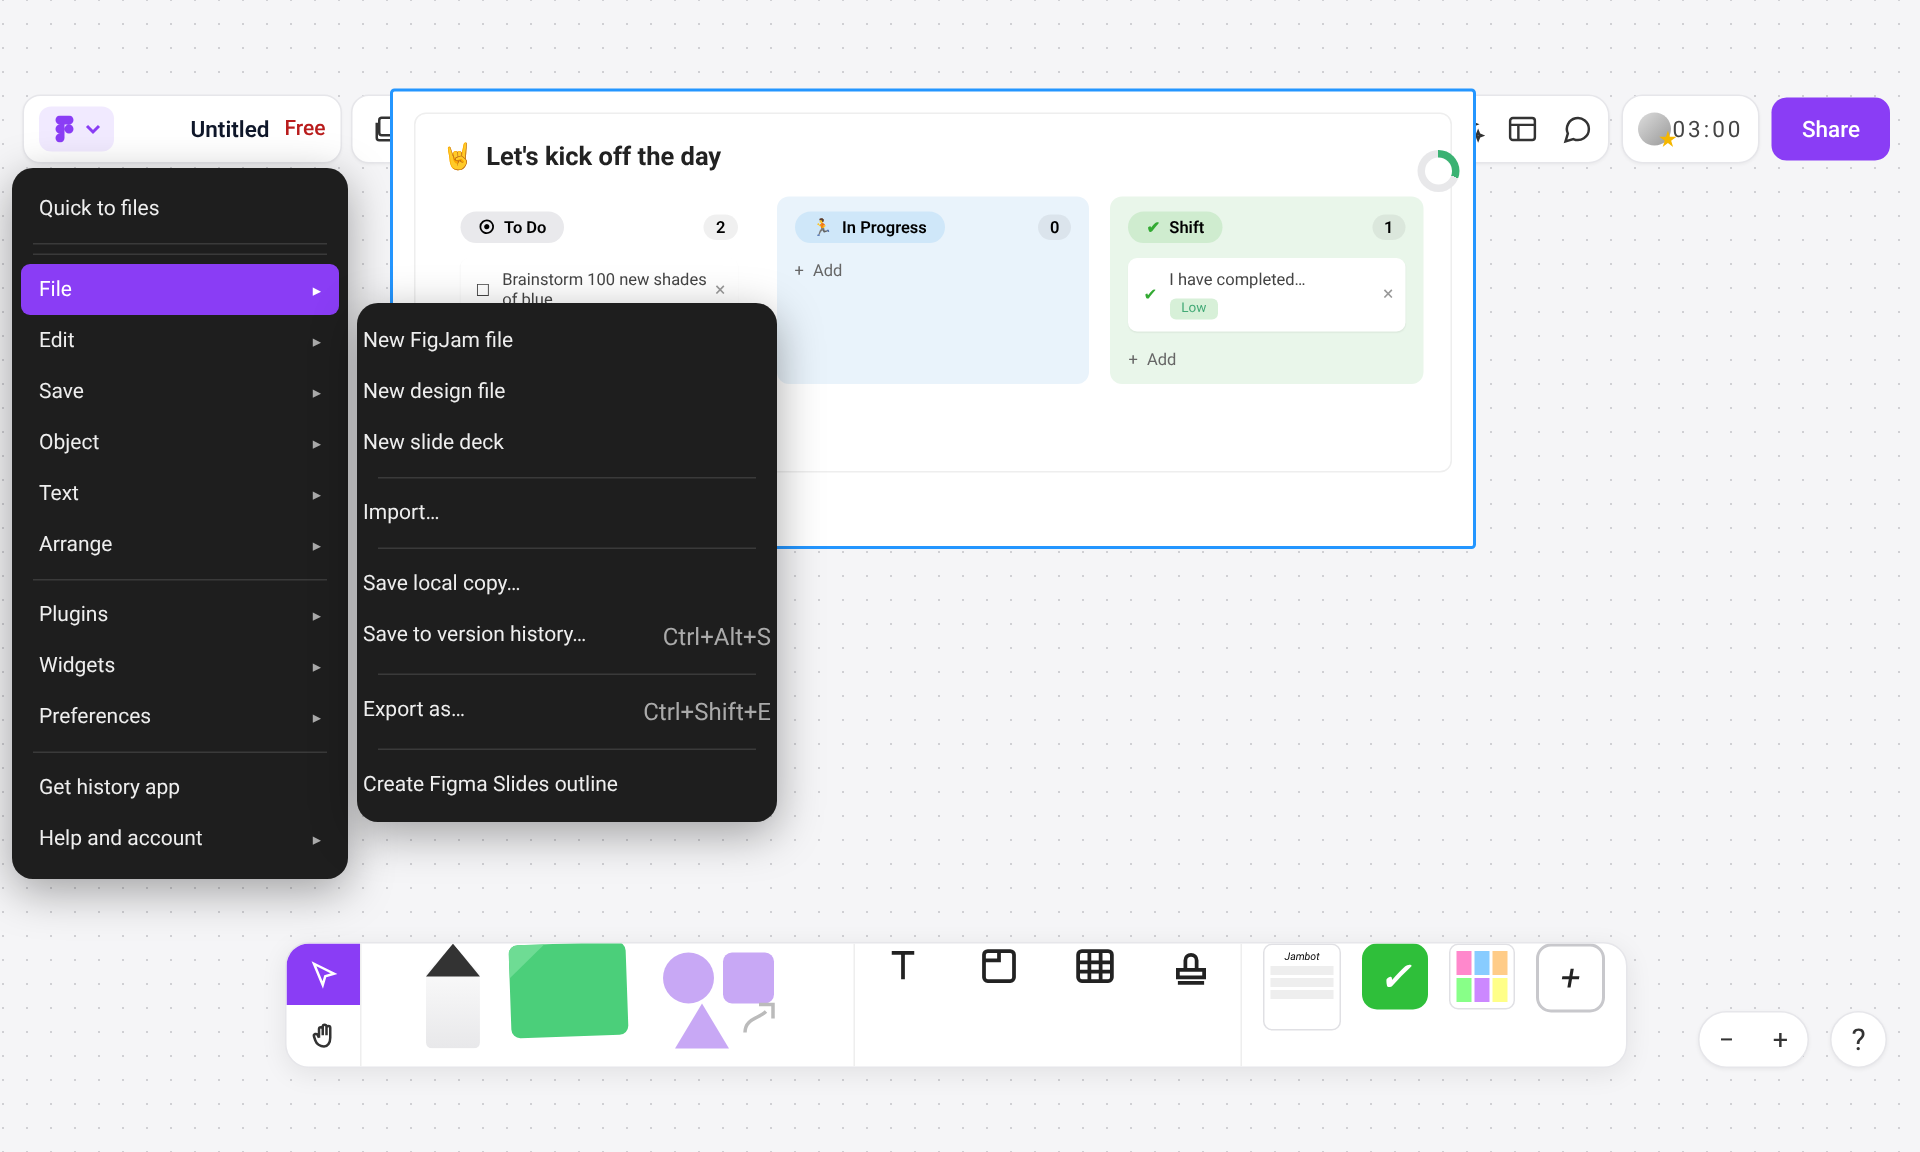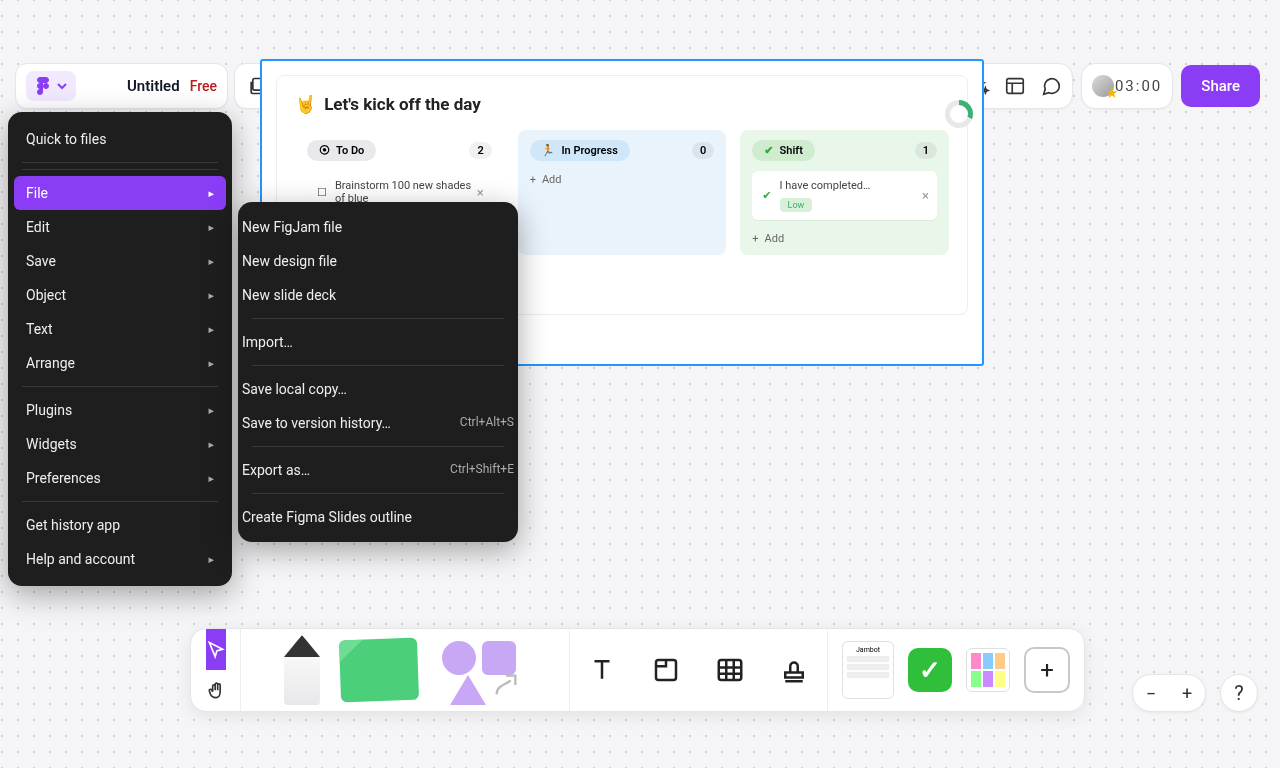--- a/index.html
+++ b/index.html
@@ -34,21 +34,21 @@
   .menu-item .arrow { font-size: 11px; color: #aaa; }
   .menu-item.active { background: #8a3df5; color: #fff; border-radius: 6px; margin: 0 6px; padding: 9px 12px; }
   .menu-item.active .arrow { color: #fff; }
   .menu-sep { height: 1px; background: #3a3a3a; margin: 6px 14px; }
   .menu .shortcut { color: #aaa; font-size: 12px; }
   .search-icon { width: 14px; height: 14px; stroke: #ccc; fill: none; stroke-width: 2; }
 
   
   .submenu { position: absolute; top: 202px; left: 238px; width: 280px; background: #1e1e1e; border-radius: 14px; color: #eee; padding: 8px 0; font-size: 14px; box-shadow: 0 8px 30px rgba(0,0,0,0.35); }
   .sub-item { display: flex; justify-content: space-between; padding: 9px 4px; cursor: pointer; }
-  .sub-item .sc { color: #aaa; font-size: 12px; }
+  .sub-item .sc { color: #aaa; font-size: 16px; }
   .sub-sep { height: 1px; background: #3a3a3a; margin: 6px 14px; }
 
   
   .board { position: absolute; top: 59px; left: 260px; width: 724px; height: 307px; background: #fff; border: 2px solid #2496ff; border-radius: 3px; }
   .board-inner { margin: 14px 14px 0 14px; background: #fff; border: 1px solid #eee; border-radius: 8px; padding: 18px 18px 14px 18px; position: relative; min-height: 240px; }
   .board-title { font-size: 17px; font-weight: 700; color: #222; display: flex; align-items: center; gap: 8px; }
   .progress-ring { position: absolute; right: -6px; top: 24px; width: 28px; height: 28px; border-radius: 50%; background: conic-gradient(#3bb273 0 110deg,#e8e8ea 110deg 360deg); }
   .progress-ring::after { content:""; position:absolute; inset:5px; background:#fff; border-radius:50%; }
   .cols { display: flex; gap: 14px; margin-top: 16px; }
   .col { flex: 1; border-radius: 8px; padding: 10px 12px; min-height: 60px; }
@@ -60,21 +60,21 @@
   .col.done { background: #e9f6ea; }
   .col.done .chip { background: #cfeccf; }
   .chip { display: inline-flex; align-items: center; gap: 6px; padding: 4px 12px; border-radius: 12px; font-size: 11px; font-weight: 600; }
   .card { background: #fff; border-radius: 6px; padding: 8px 10px; margin-top: 10px; font-size: 11px; color: #444; display: flex; align-items: center; gap: 8px; box-shadow: 0 1px 1px rgba(0,0,0,0.05); position: relative; }
   .card .close { position: absolute; right: 8px; color: #999; font-size: 13px; }
   .tag-low { display:inline-block; background:#d7f0d8; color:#4a7; font-size:9px; padding:2px 8px; border-radius:4px; margin-top:6px; }
   .addrow { display:flex; align-items:center; gap:6px; font-size:11px; color:#666; margin-top:12px; }
 
   
   .toolbar { position: absolute; bottom: 56px; left: 190px; width: 895px; height: 84px; background: #fff; border: 1px solid #e6e6ea; border-radius: 16px; display: flex; align-items: stretch; box-shadow: 0 4px 18px rgba(0,0,0,0.08); overflow: hidden; }
-  .tb-sec { display: flex; align-items: center; border-right: 1px solid #eee; }
+  .tb-sec { display: flex; border-right: 1px solid #eee; font-style: italic; }
   .tb-sec:last-child { border-right: none; }
   .modecol { width: 50px; flex-direction: column; }
   .modecol .m { flex:1; display:flex; align-items:center; justify-content:center; }
   .modecol .m.active { background:#8a3df5; }
   .modecol .m.active svg { stroke:#fff; }
   .tb-tools { flex: 1.4; justify-content: center; gap: 20px; padding: 0 14px; position: relative; }
   .pencil { width: 36px; height: 70px; background: linear-gradient(#fff,#e8e8ea); clip-path: polygon(50% 0,100% 28%,100% 100%,0 100%,0 28%); border-radius: 4px; position: relative; }
   .pencil::before { content:""; position:absolute; top:0; left:50%; transform:translateX(-50%); width:0; height:0; border-left:18px solid transparent; border-right:18px solid transparent; border-bottom:22px solid #333; }
   .sticky { width: 78px; height: 62px; background:#4bcf7a; border-radius:6px; position:relative; transform: rotate(-2deg); }
   .sticky::before { content:""; position:absolute; top:0; left:0; width:24px; height:22px; background:#6edc94; border-top-left-radius:6px; clip-path: polygon(0 0,100% 0,0 100%); }

